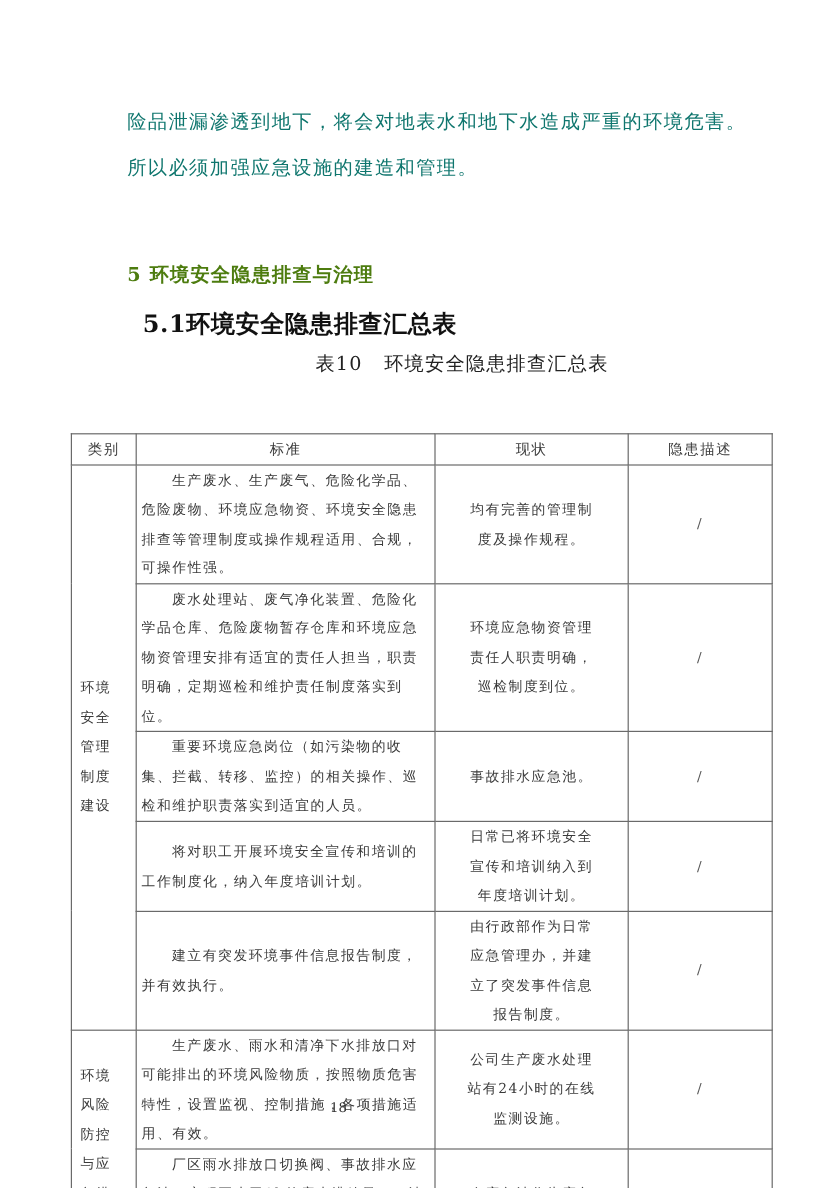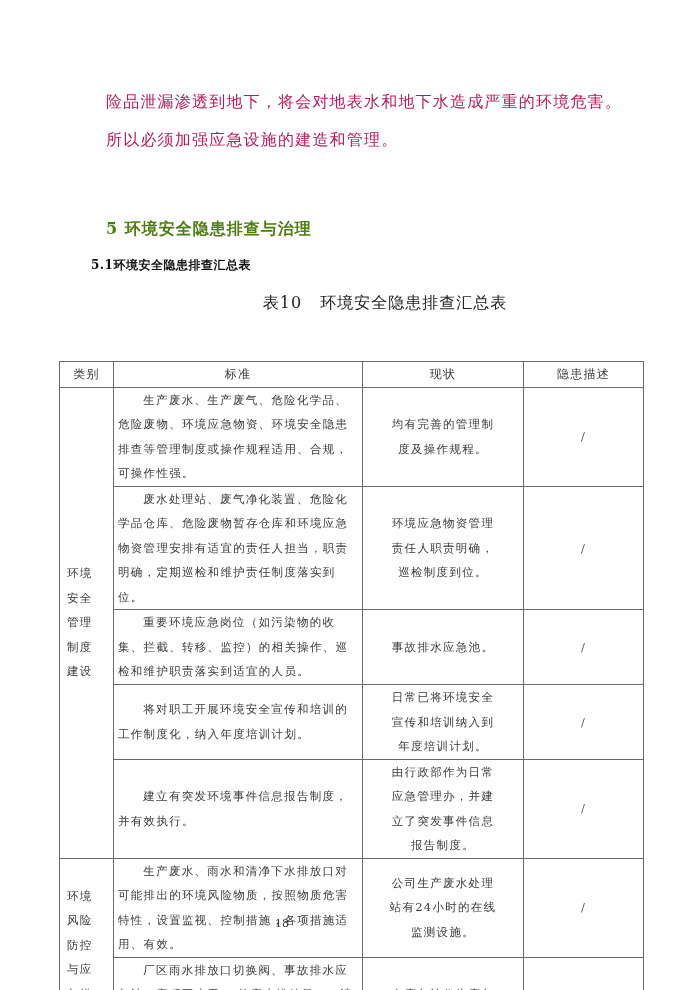--- a/index.html
+++ b/index.html
@@ -4,29 +4,29 @@
   <style>
     html, body { margin: 0; padding: 0; background: #ffffff; }
     body {
       width: 700px; height: 990px; position: relative; overflow: hidden;
       font-family: "DejaVu Serif", "Liberation Serif", serif;
       color: #2b2b2b;
     }
     .para {
       position: absolute; left: 106px; width: 560px;
       font-size: 16px; line-height: 38px; letter-spacing: 1.2px;
-      color: #be185d;
+      color: #0f766e;
     }
     .h1 {
       position: absolute; left: 106px; top: 219px;
       font-size: 16px; font-weight: bold; letter-spacing: 1px; color: #4d7c0f;
     }
     .h2 {
-      position: absolute; left: 91px; top: 257px;
-      font-size: 12px; font-weight: bold; letter-spacing: 0.5px; color: #111;
+      position: absolute; left: 119px; top: 257px;
+      font-size: 20px; font-weight: bold; letter-spacing: 0.5px; color: #111;
     }
     .caption {
       position: absolute; left: 0; width: 700px; top: 293px; text-align: center;
       font-size: 16px; letter-spacing: 1px; color: #222;
       padding-left: 70px; box-sizing: border-box;
     }
     .caption .num { margin-right: 18px; }
     table.grid {
       position: absolute; left: 59px; top: 361px;
       border-collapse: collapse; table-layout: fixed;

